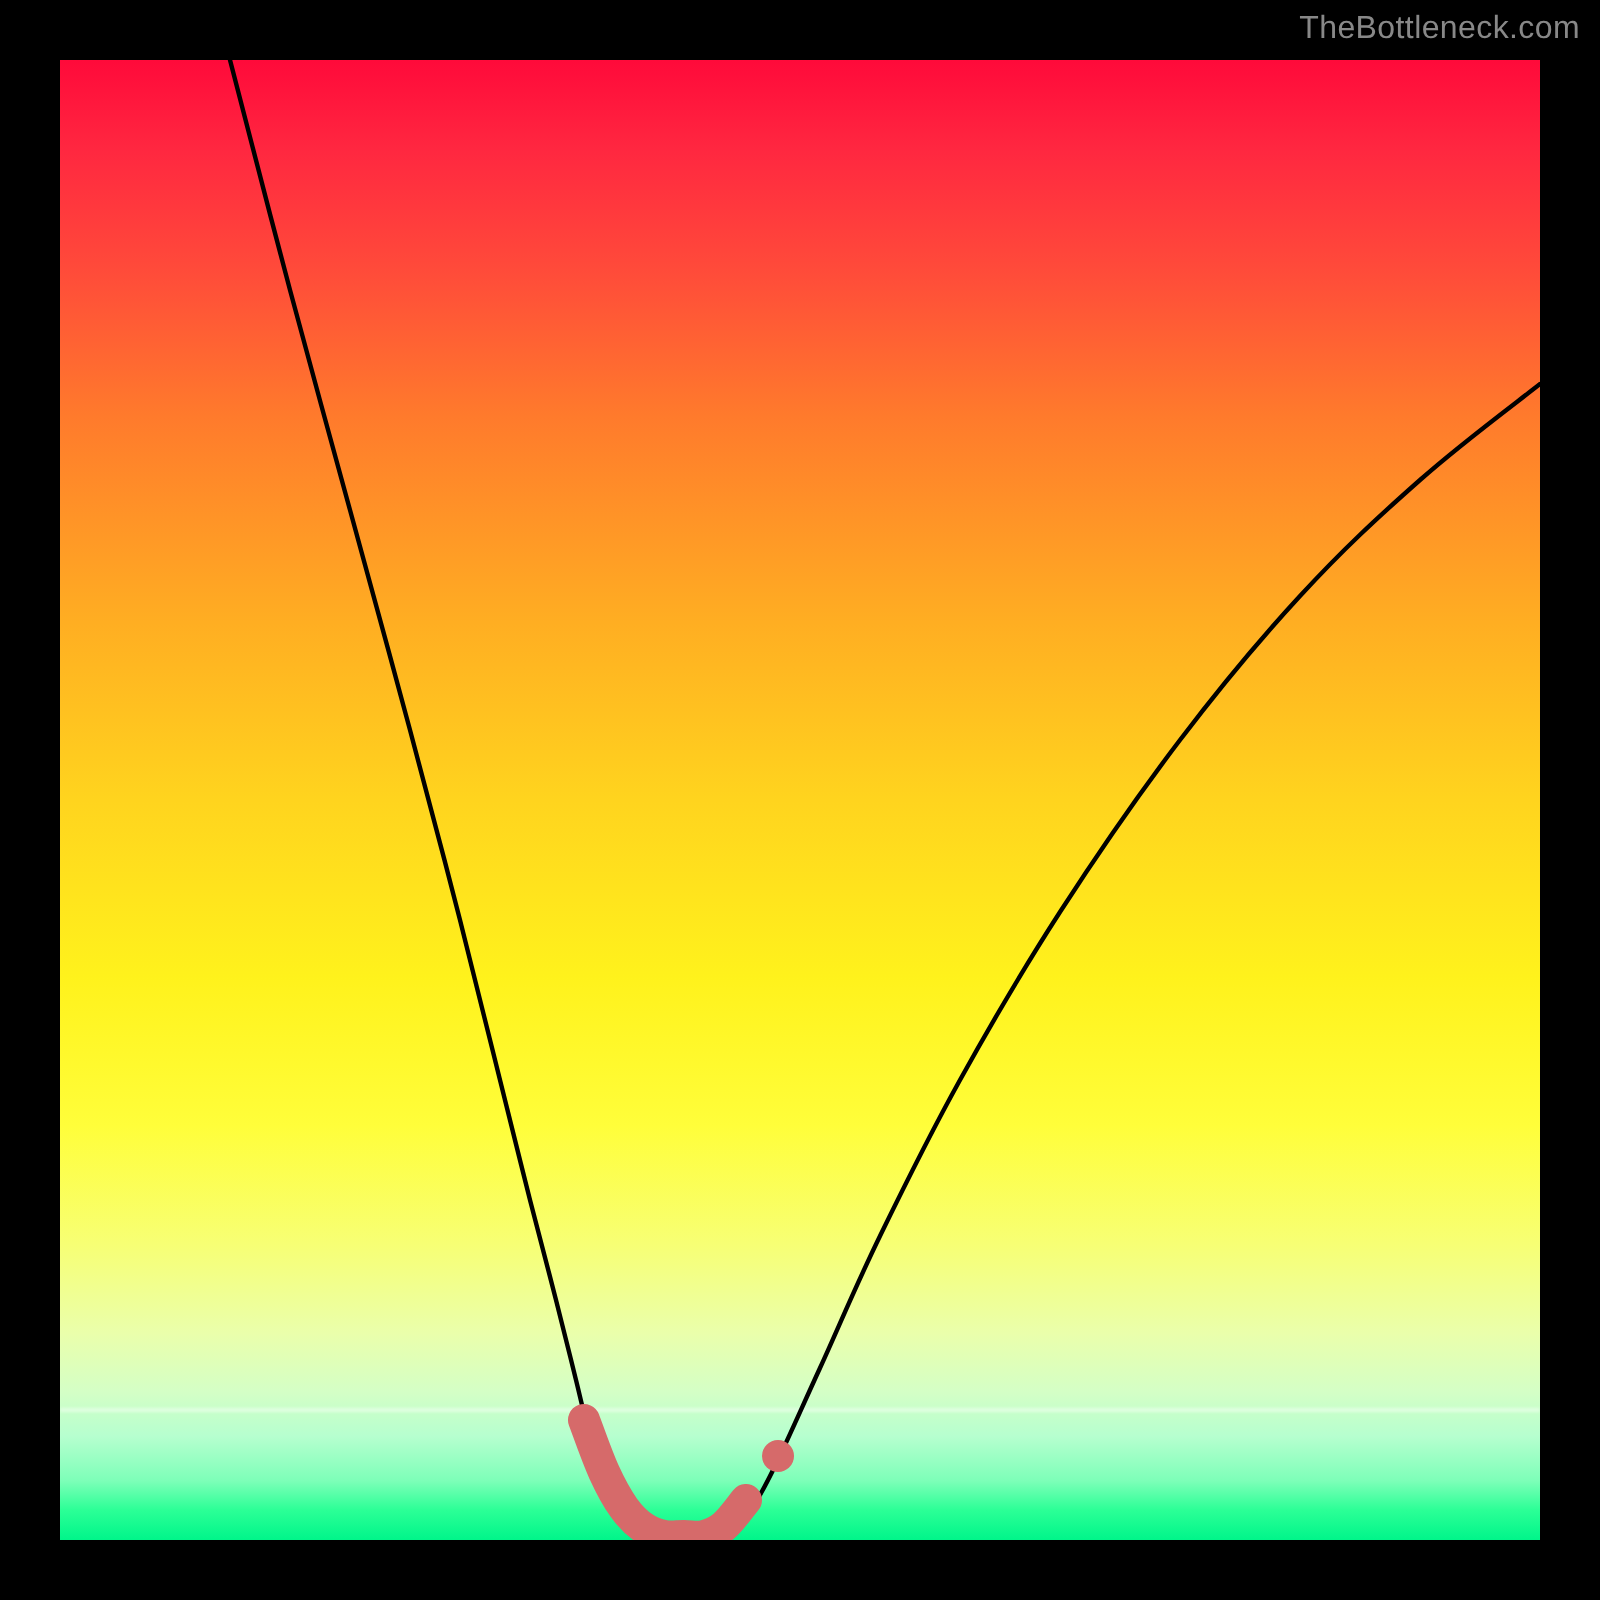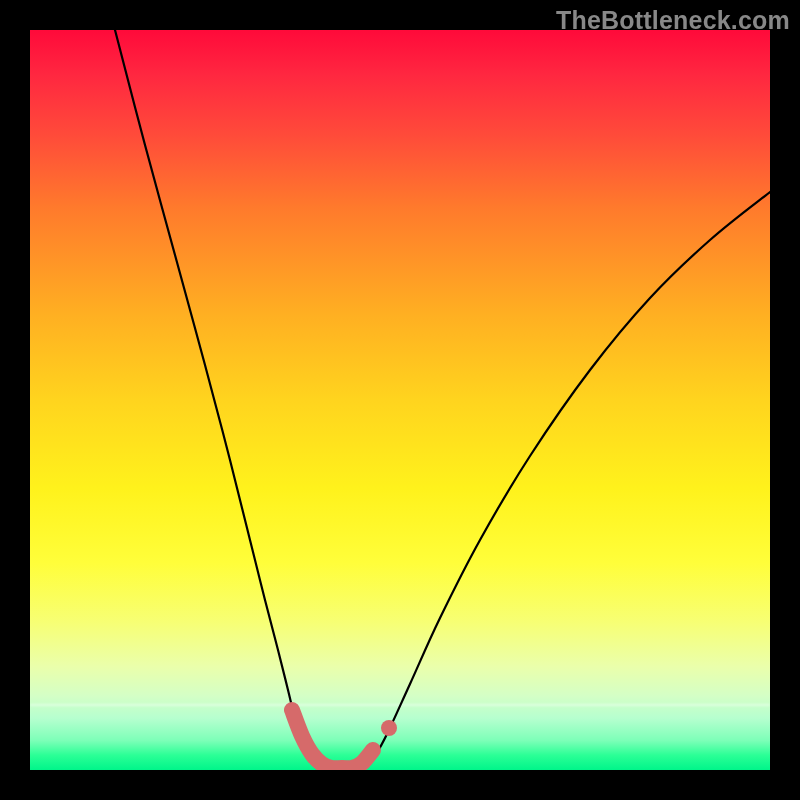--- a/index.html
+++ b/index.html
@@ -67,23 +67,23 @@
     top: 0;
     width: 100%;
     height: 100%;
     overflow: visible;
   }
   .watermark {
     position: absolute;
     top: 6px;
     right: 10px;
     color: #888;
-    font-size: 25px;
+    font-size: 16px;
     letter-spacing: 0.2px;
-    font-weight: 700;
+    font-weight: 400;
     user-select: none;
   }
 </style>
 </head>
 <body>
 
 <div class="frame">
   <div class="plot-area">
     <div class="gradient"></div>
     <div class="white-band"></div>

